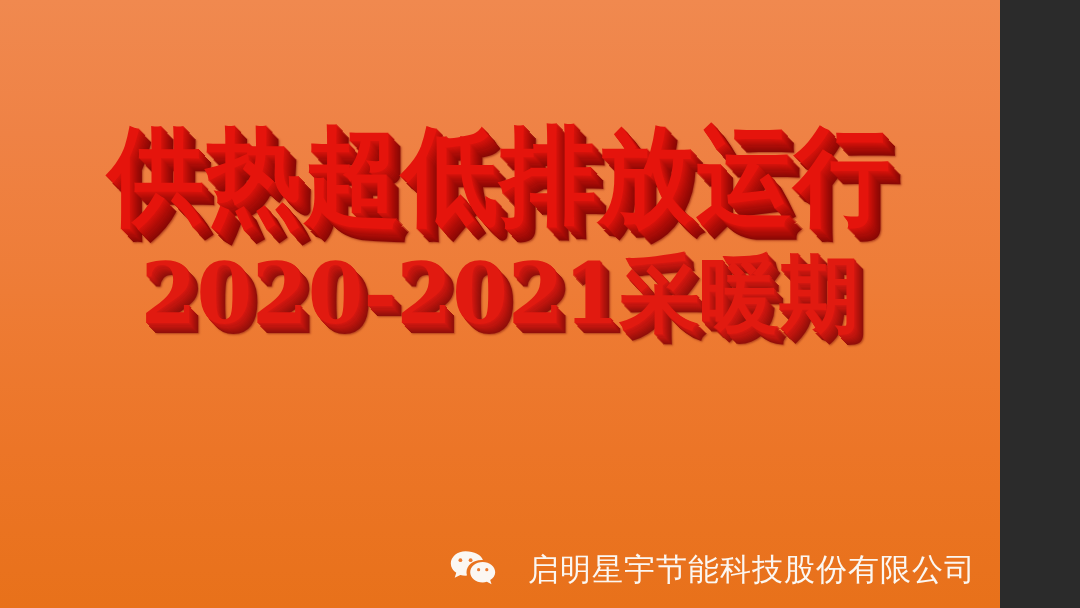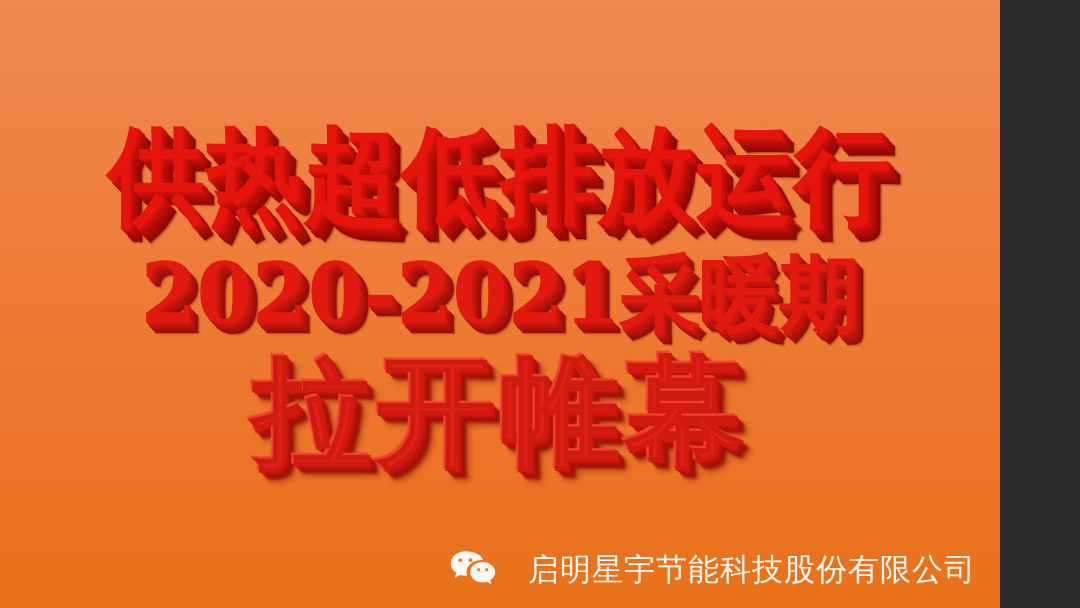--- a/index.html
+++ b/index.html
@@ -132,21 +132,20 @@
 </style>
 </head>
 <body>
 
 <div id="poster">
 
   <div class="headline line-1">供热超低排放运行</div>
 
   <div class="headline line-2"><span>2020-2021</span><span class="cjk">采暖期</span></div>
 
-  <div class="headline line-3">拉开帷幕</div>
 
   <div class="footer">
     <svg class="wechat-icon" viewBox="0 0 46 38" aria-hidden="true">
 
       <path fill="#fbf7f2" d="M15.6 1.2C7.4 1.2 0.8 6.7 0.8 13.4c0 3.8 2.1 7.2 5.5 9.4l-1.6 5 5.6-2.9c1.6 0.5 3.4 0.8 5.3 0.8 0.5 0 1 0 1.5-0.1-0.4-1.1-0.6-2.2-0.6-3.4 0-6.8 6.7-12.2 14.9-12.2 0.5 0 1 0 1.5 0.1C31.4 5 24.2 1.2 15.6 1.2z"></path>
       <circle cx="10.4" cy="10.2" r="1.9" fill="#ee7a2e"></circle>
       <circle cx="20.6" cy="10.2" r="1.9" fill="#ee7a2e"></circle>
 
       <path fill="#fbf7f2" d="M45.2 22.2c0-5.6-5.6-10.2-12.5-10.2s-12.5 4.6-12.5 10.2c0 5.6 5.6 10.2 12.5 10.2 1.5 0 2.9-0.2 4.2-0.6l4.6 2.4-1.3-4.1c3-1.9 5-4.7 5-7.9z"></path>
       <circle cx="28.6" cy="19.7" r="1.6" fill="#ee7a2e"></circle>

